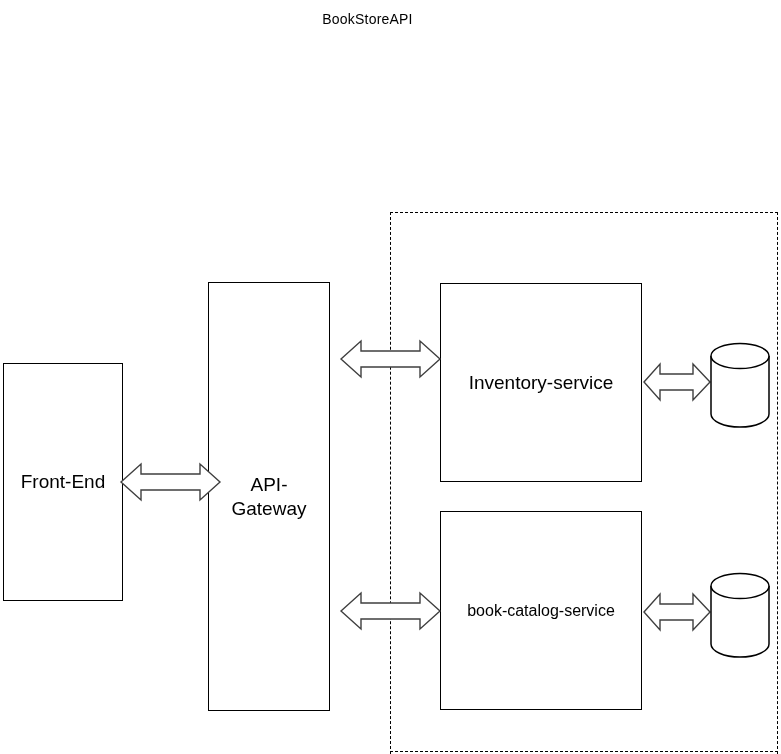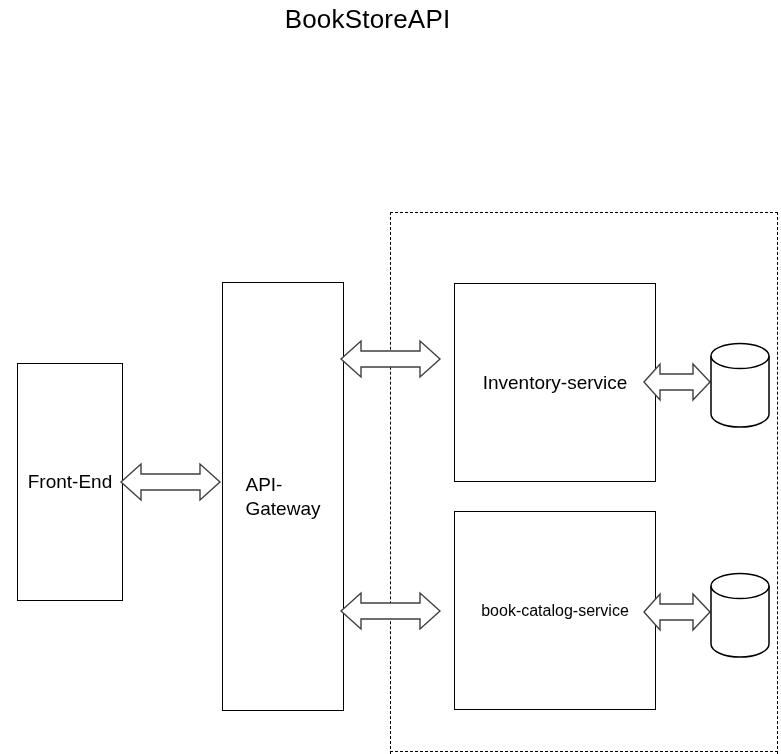--- a/index.html
+++ b/index.html
@@ -15,34 +15,34 @@
     font-family: "Liberation Sans", sans-serif;
     color: #000000;
     overflow: hidden;
   }
   .diagram-title {
     position: absolute;
     left: 0;
     top: 6px;
     width: 735px;
     text-align: center;
-    font-size: 26px;
+    font-size: 14px;
     line-height: 26px;
     color: #000000;
     letter-spacing: 0.2px;
   }
   .box {
     position: absolute;
     border: 1.4px solid #000000;
     background: #ffffff;
     box-sizing: border-box;
     display: flex;
     align-items: center;
     justify-content: center;
-    margin-left: 14px;
+    text-align: center;
   }
   .box-label {
     font-size: 19px;
     line-height: 24px;
     color: #000000;
     white-space: pre-line;
   }
   .box-label.small {
     font-size: 16px;
     line-height: 20px;
@@ -99,21 +99,21 @@
 </head>
 <body>
 
 <div id="canvas">
 
   <div class="diagram-title">BookStoreAPI</div>
 
   <div id="backend-container"></div>
   <div id="backend-bottom-edge"></div>
 
-  <div class="box" style="left:3px; top:363px; width:106px; height:238px;">
+  <div class="box" style="left:3px; top:363px; width:120px; height:238px;">
     <span class="box-label">Front-End</span>
   </div>
 
   <div class="box" style="left:208px; top:282px; width:122px; height:429px;">
     <span class="box-label">API-
 Gateway</span>
   </div>
 
   <div class="box" style="left:440px; top:283px; width:202px; height:199px;">
     <span class="box-label">Inventory-service</span>

